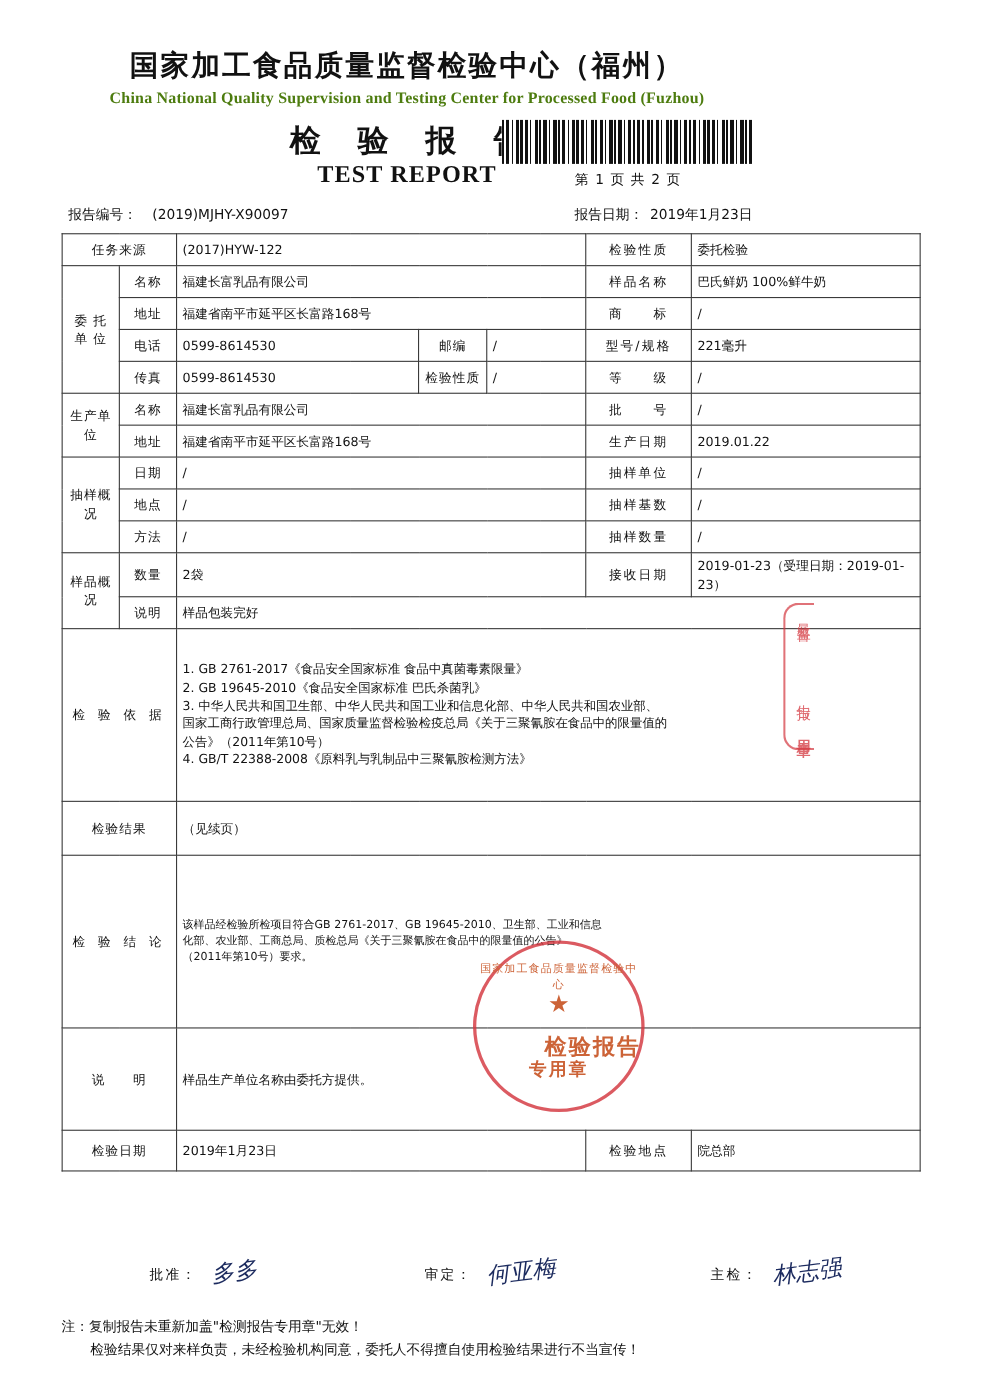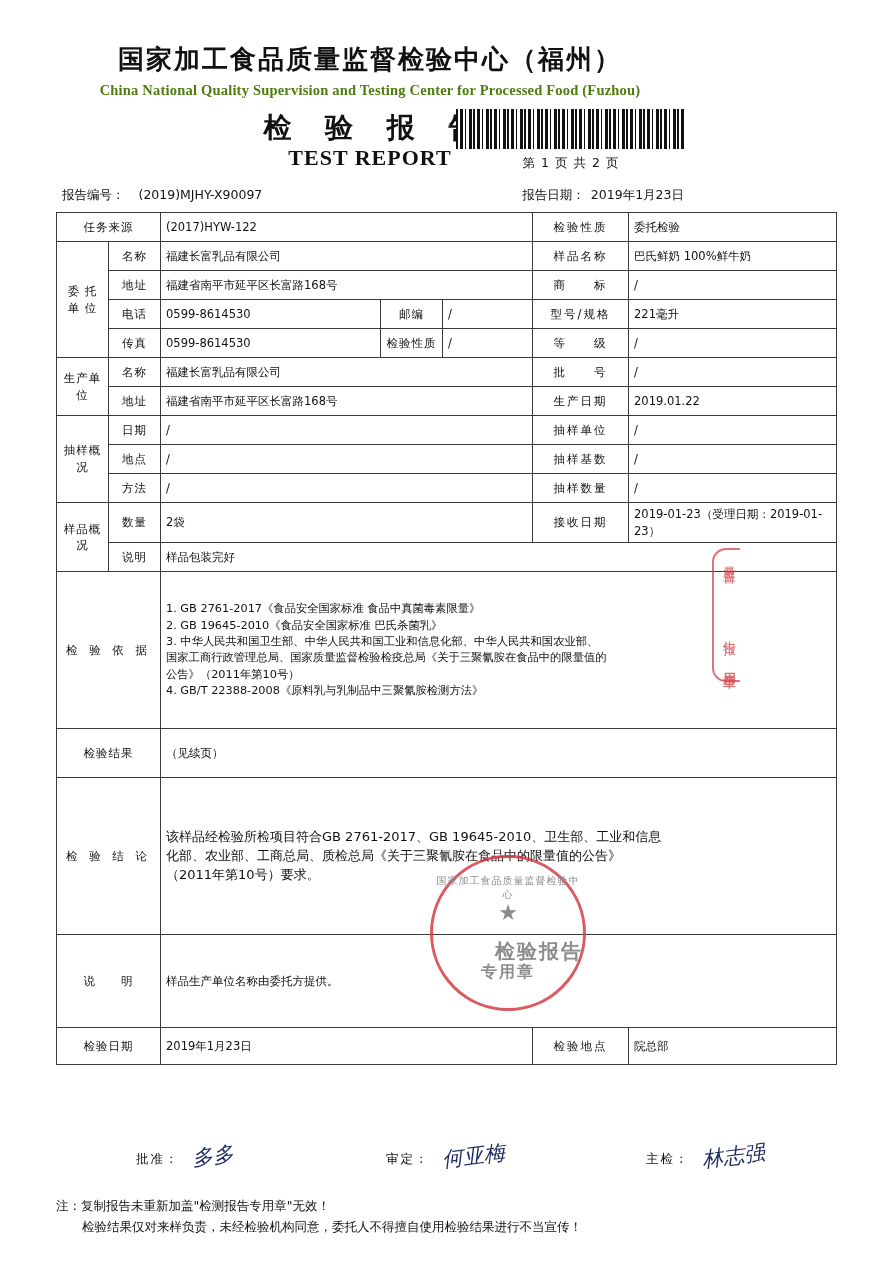--- a/index.html
+++ b/index.html
@@ -172,21 +172,21 @@
     padding: 6px 4px 6px 10px;
     line-height: 1.72;
     font-size: 11.3px;
   }
   .basis-list div { white-space: nowrap; }
 
   .concl {
     text-align: left;
     padding: 8px 4px 10px 10px;
     line-height: 1.78;
-    font-size: 13px;
+    font-size: 10px;
   }
 
   
   .sig-row {
     position: absolute;
     left: 56px;
     width: 780px;
     height: 54px;
     font-family: "DejaVu Sans", sans-serif;
     font-size: 12.5px;
@@ -227,21 +227,21 @@
 
   
   .stamp-main {
     position: absolute;
     left: 430px;
     top: 855px;
     width: 150px;
     height: 150px;
     border: 3px solid #d4373f;
     border-radius: 50%;
-    color: #737373;
+    color: #c2410c;
     opacity: 0.82;
     pointer-events: none;
   }
   .stamp-main .arc {
     position: absolute;
     left: 0; right: 0;
     top: 16px;
     text-align: center;
     font-family: "DejaVu Sans", sans-serif;
     font-size: 10px;

